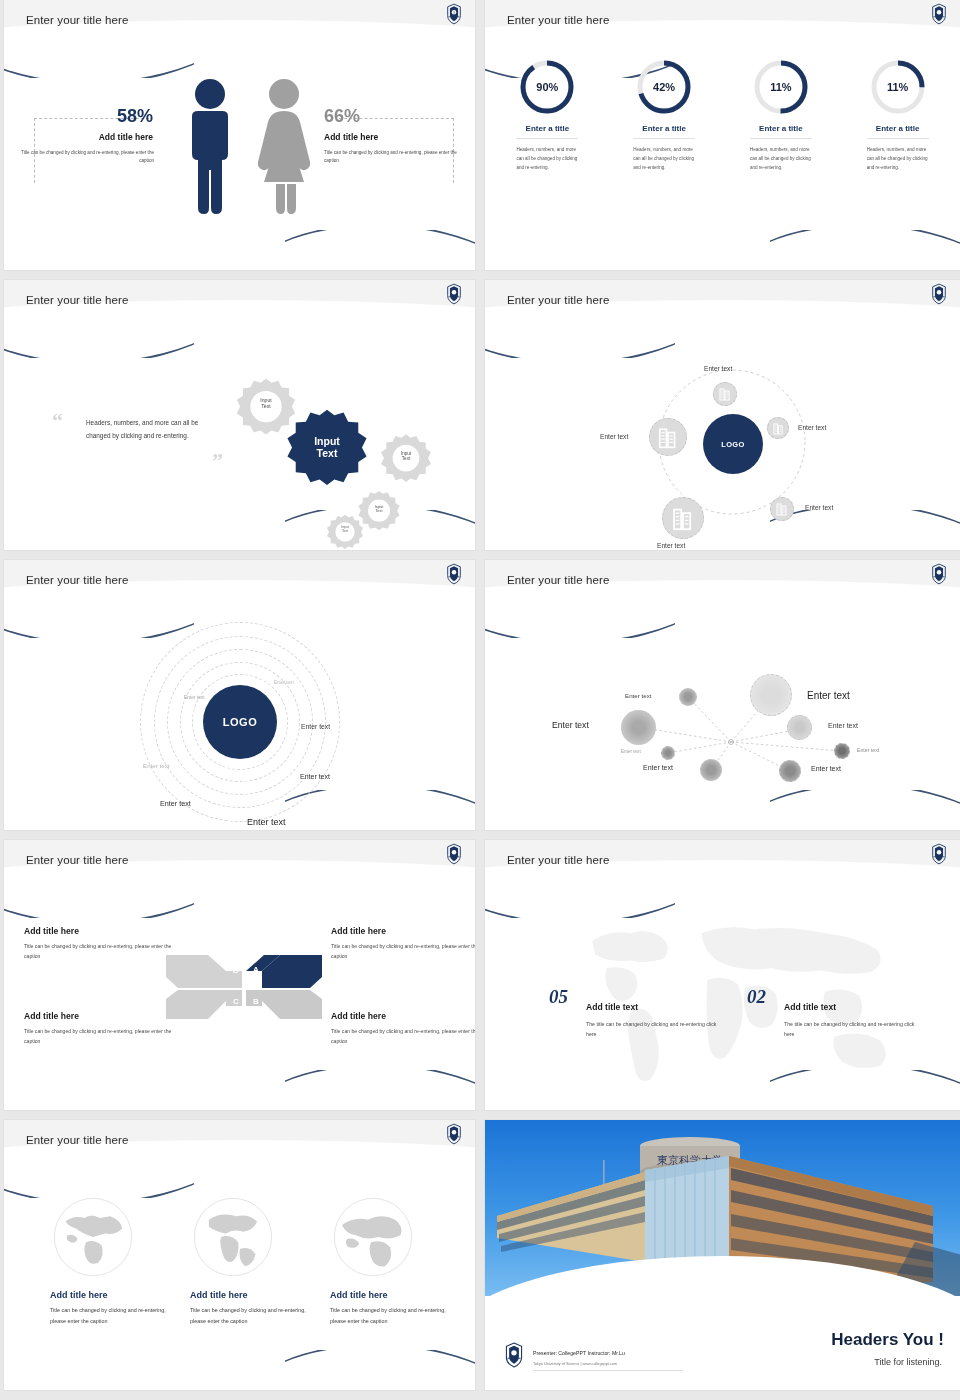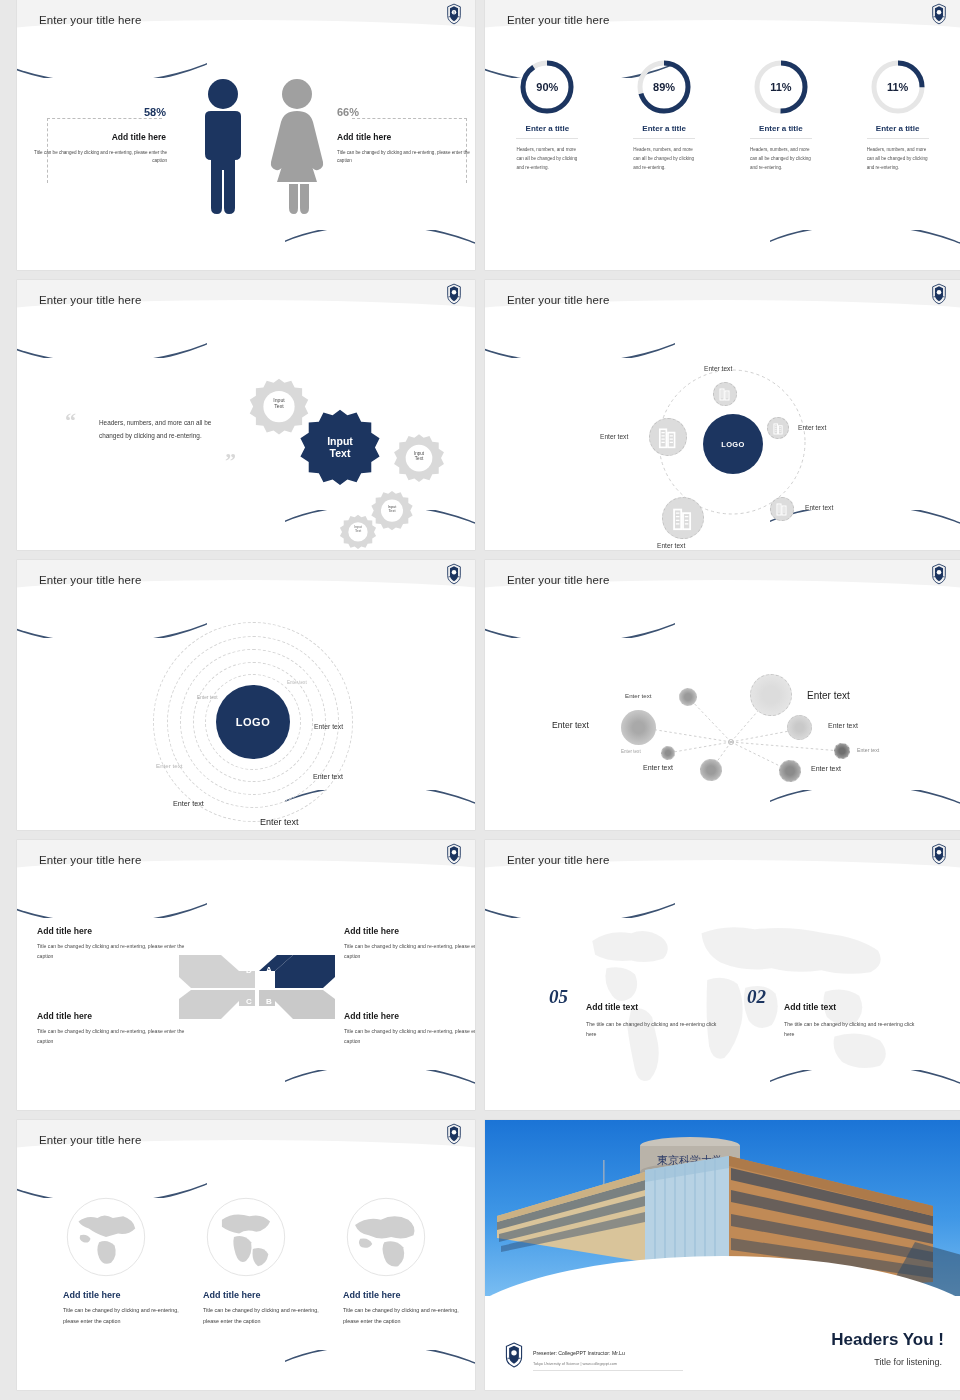--- a/index.html
+++ b/index.html
@@ -8,21 +8,21 @@
     background:#e8e8e8;
     font-family:"Liberation Sans", sans-serif;
     overflow:hidden;
   }
   .deck{
     width:960px; height:1400px;
     display:grid;
     grid-template-columns:480px 480px;
     grid-template-rows:280px 280px 280px 280px 280px;
   }
-  .cell{ position:relative; padding:0 5px 10px 17px; }
+  .cell{ position:relative; padding:0 5px 10px 4px; }
   .cell.right{ padding-right:0; padding-left:5px; }
 
   .slide{
     position:relative;
     width:100%; height:270px;
     background:#ffffff;
     overflow:hidden;
     box-shadow:0 0 0 .5px rgba(0,0,0,.06);
   }
   
@@ -65,21 +65,21 @@
     width:300px; height:78px;
     border-top:2.4px solid #3c5272;
     border-radius:52% 52% 0 0 / 100% 100% 0 0;
     transform:rotate(2deg);
   }
   .body{ position:absolute; left:0; top:52px; width:100%; height:218px; }
 
   
   .ppl-wrap{ position:absolute; left:0; top:4px; width:100%; height:180px; }
   .figure{ position:absolute; }
-  .pct{ position:absolute; font-size:11px; font-weight:bold; }
+  .pct{ position:absolute; font-size:18px; font-weight:bold; }
   .pct.navy{ color:#1c3560; }
   .pct.grey{ color:#8d8d8d; }
   .addtl{ position:absolute; font-size:8.5px; font-weight:bold; color:#17181a; }
   .cap{ position:absolute; font-size:4.6px; color:#4a4a4a; line-height:1.85; width:140px; }
   .dashbox{ position:absolute; border:1px dashed #bdbdbd; }
 
   
   .donuts{ position:absolute; left:0; top:6px; width:100%; display:flex; }
   .donut-col{ flex:1; text-align:center; position:relative; }
   .ring{ width:58px; height:58px; margin:0 auto; position:relative; }
@@ -236,21 +236,21 @@
           <div class="donut-title">Enter a title</div>
           <div class="donut-rule"></div>
           <div class="donut-desc">Headers, numbers, and more can all be changed by clicking and re-entering.</div>
         </div>
         <div class="donut-col">
           <div class="ring">
             <svg width="58" height="58" viewBox="0 0 58 58">
               <circle cx="29" cy="29" r="24" fill="none" stroke="#e6e6e6" stroke-width="5"></circle>
               <circle class="arc" cx="29" cy="29" r="24" fill="none" stroke="#1c3560" stroke-width="5" stroke-linecap="butt" transform="rotate(-90 29 29)" stroke-dasharray="105.55751316061705 150.79644737231007"></circle>
             </svg>
-            <div class="val">89%</div>
+            <div class="val">42%</div>
           </div>
           <div class="donut-title">Enter a title</div>
           <div class="donut-rule"></div>
           <div class="donut-desc">Headers, numbers, and more can all be changed by clicking and re-entering.</div>
         </div>
         <div class="donut-col">
           <div class="ring">
             <svg width="58" height="58" viewBox="0 0 58 58">
               <circle cx="29" cy="29" r="24" fill="none" stroke="#e6e6e6" stroke-width="5"></circle>
               <circle class="arc" cx="29" cy="29" r="24" fill="none" stroke="#1c3560" stroke-width="5" stroke-linecap="butt" transform="rotate(-90 29 29)" stroke-dasharray="75.39822368615503 150.79644737231007"></circle>

